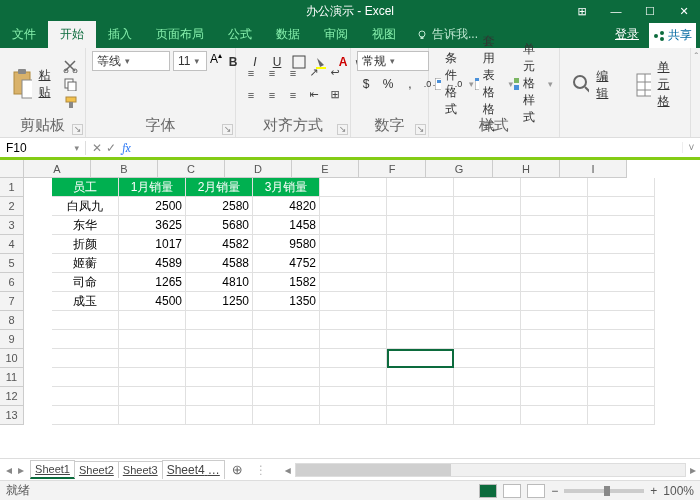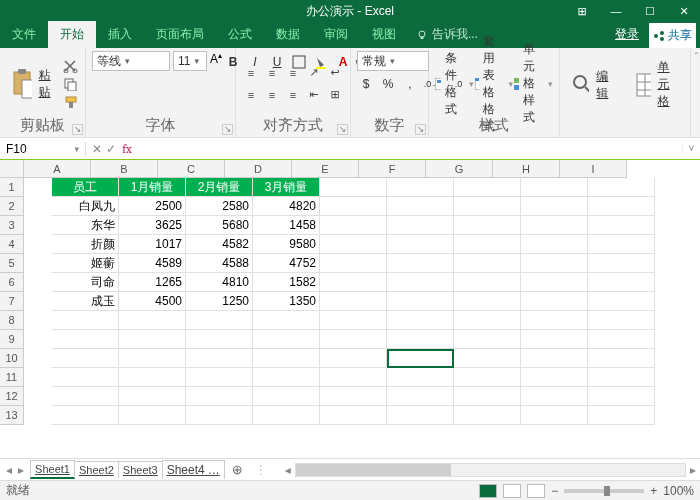--- a/index.html
+++ b/index.html
@@ -26,38 +26,38 @@
 .paste-ic { position:relative; }
 .combo { border:1px solid #c0c0c0; background:#fff; height:20px; display:flex; align-items:center; padding:0 4px; font-size:11px; color:#333; }
 .combo .drop { margin-left:4px; color:#666; font-size:9px; }
 .brow { display:flex; gap:4px; margin-top:2px; align-items:center; }
 .brow .b { width:18px; height:18px; display:flex; align-items:center; justify-content:center; color:#333; font-size:12px; }
 .align-grid { display:grid; grid-template-columns:repeat(5,18px); grid-template-rows:20px 20px; gap:2px 3px; }
 .align-grid .b { border:1px solid transparent; display:flex; align-items:center; justify-content:center; color:#444; font-size:11px; }
 .fmt-stack { display:flex; flex-direction:row; gap:1px; }
 .fmt-item { display:flex; align-items:center; gap:4px; font-size:11px; color:#333; height:20px; }
 .fmt-ic { width:14px; height:12px; }
-.namebox-row { height:22px; background:#fff; border-bottom:1px solid #84cc16; display:flex; align-items:center; }
+.namebox-row { height:22px; background:#fff; border-bottom:3px solid #84cc16; display:flex; align-items:center; }
 .namebox { width:86px; border-right:1px solid #ddd; padding:0 6px; font-size:11px; display:flex; align-items:center; }
 .namebox .drop { margin-left:auto; font-size:9px; color:#888; }
 .fx-btns { display:flex; gap:4px; padding:0 6px; color:#888; font-size:11px; }
-.fx-label { font-family:Cambria; font-size:12px; color:#be185d; padding-right:6px; }
+.fx-label { font-style:italic; font-family:Cambria; font-size:12px; color:#3b82f6; padding-right:6px; }
 .formula { flex:1; padding:0 6px; font-size:11px; color:#333; border-left:1px solid #eee; }
 .collapse { width:18px; text-align:center; color:#888; font-size:10px; border-left:1px solid #eee; }
 .grid-wrap { flex:1; display:flex; overflow:hidden; position:relative; }
 .corner { width:24px; height:18px; background:#f3f3f3; border-right:1px solid #ccc; border-bottom:1px solid #ccc; position:absolute; left:0; top:0; z-index:2; }
 .colheads { position:absolute; left:24px; right:0; top:0; height:18px; display:flex; z-index:1; }
 .colh { width:67px; height:18px; background:#f3f3f3; border-right:1px solid #ccc; border-bottom:1px solid #ccc; text-align:center; font-size:11px; color:#555; line-height:18px; flex-shrink:0; }
 .rowheads { position:absolute; top:18px; left:0; width:24px; display:flex; flex-direction:column; }
 .rowh { height:19px; background:#f3f3f3; border-right:1px solid #ccc; border-bottom:1px solid #ccc; text-align:center; font-size:11px; color:#555; line-height:19px; }
 .cells { position:absolute; left:24px; top:18px; right:0; bottom:0; }
 .row { display:flex; height:19px;margin-left:28px; }
 .cell { width:67px; height:19px; border-right:1px solid #e0e0e0; border-bottom:1px solid #e0e0e0; font-size:12px; padding:0 3px; line-height:19px; text-align:right; color:#000; flex-shrink:0; overflow:hidden; white-space:nowrap; }
 .cell.hdr { background:#00b050; color:#fff; text-align:center; }
-.cell.txt { text-align:right;font-family:Liberation Serif, serif; }
+.cell.txt { text-align:center;font-family:Liberation Serif, serif; }
 .cell.sel { border:2px solid #0c6b3d; padding:0 1px; line-height:17px; }
 .sheettabs { height:22px; background:#fff; border-top:1px solid #ddd; display:flex; align-items:center; }
 .nav-arrows { display:flex; padding:0 6px; gap:6px; color:#888; font-size:11px; }
 .sheettab { border:1px solid #ccc; border-bottom:none; padding:2px 4px; font-size:11px; color:#444; margin-right:-1px;text-decoration:underline; }
 .sheettab.active { background:#fff; border-bottom:2px solid #0c6b3d; }
 .addsheet { padding:0 8px; color:#666; font-size:13px; }
 .hscroll { flex:1; margin-left:10px; display:flex; align-items:center; }
 .hscroll-track { flex:1; height:14px; background:#f0f0f0; border:1px solid #ddd; position:relative; }
 .hscroll-thumb { position:absolute; left:0; width:40%; height:100%; background:#cfcfcf; }
 .status { height:20px; background:#f3f3f3; border-top:1px solid #ddd; display:flex; align-items:center; font-size:11px; color:#555; padding:0 6px; }

